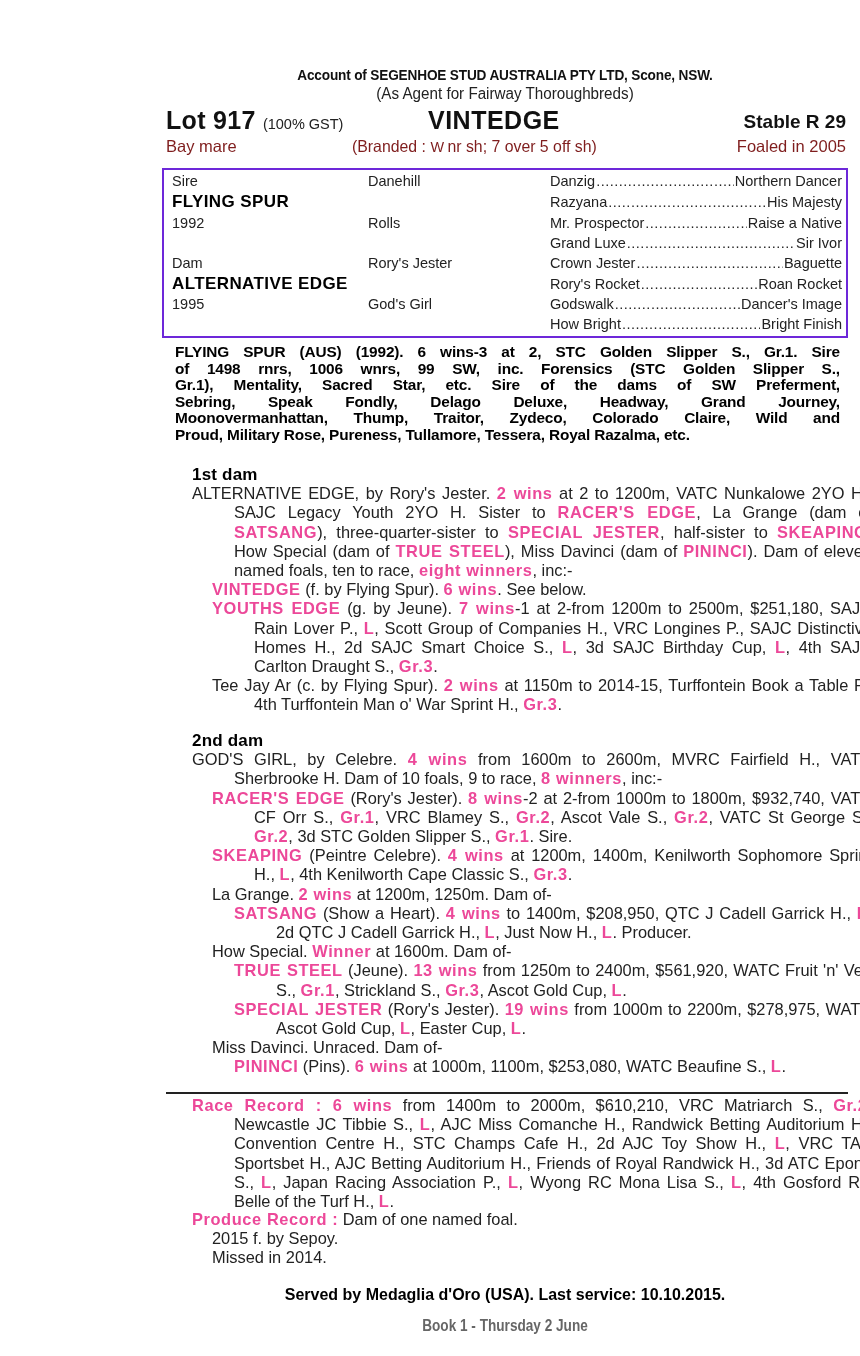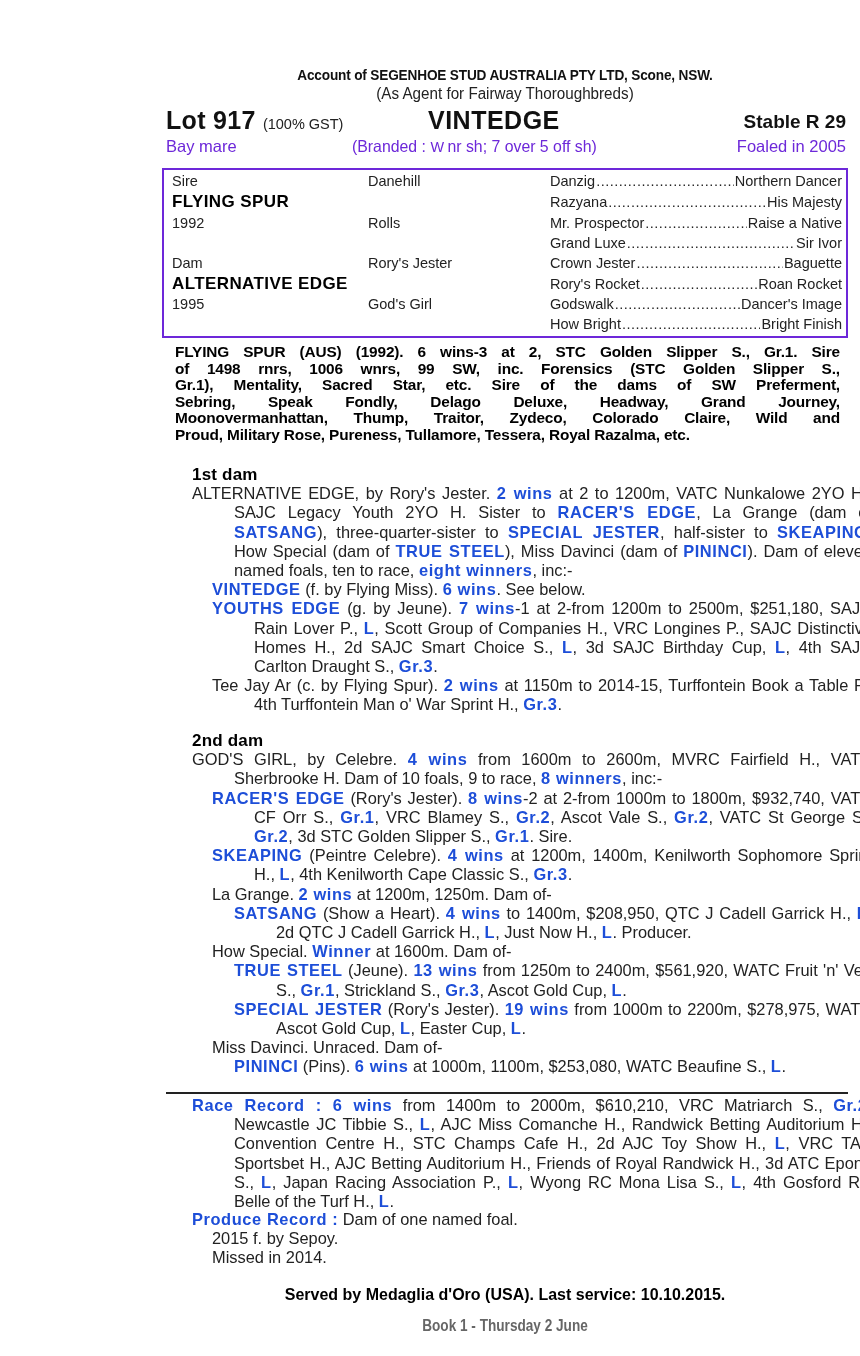--- a/index.html
+++ b/index.html
@@ -8,21 +8,21 @@
 
   .account { position: absolute; top: 66px; left: 0; width: 686px; text-align: center; font-family: "Liberation Sans", sans-serif; font-weight: bold; font-size: 15.5px; letter-spacing: -0.2px; transform: scaleX(0.88); transform-origin: center; }
   .agent { position: absolute; top: 85px; left: 0; width: 686px; text-align: center; font-size: 16px; color: #222; transform: scaleX(0.95); }
 
   .lotrow { position: absolute; top: 106px; left: 4px; width: 680px; height: 30px; }
   .lot { position: absolute; left: 0; top: 0; font-weight: bold; font-size: 25px; letter-spacing: 0.3px; }
   .lot .gst { font-weight: normal; font-size: 14.5px; color: #222; letter-spacing: 0; }
   .horse { position: absolute; left: 262px; top: 0; font-weight: bold; font-size: 25px; letter-spacing: 0.5px; }
   .stable { position: absolute; right: 0; top: 5px; font-weight: bold; font-size: 19px; }
 
-  .descrow { position: absolute; top: 137px; left: 4px; width: 680px; height: 22px; font-size: 16.5px; color: #6d28d9; }
+  .descrow { position: absolute; top: 137px; left: 4px; width: 680px; height: 22px; font-size: 16.5px; color: #7f1d1d; }
   .desc-sex { position: absolute; left: 0; top: 0; }
   .desc-brand { position: absolute; left: 186px; top: 0; transform: scaleX(0.96); transform-origin: left; }
   .desc-foaled { position: absolute; right: 0; top: 0; }
   .brandmark { font-size: 15px; letter-spacing: -1px; font-weight: normal; }
 
   .pedigree { position: absolute; top: 168px; left: 0; width: 682px; height: 166px; border: 2px solid #6d28d9; font-size: 14.5px; color: #222; }
   .ped-cell { position: absolute; white-space: nowrap; }
   .ped-name-bold { font-weight: bold; font-size: 17px; color: #000; letter-spacing: 0.4px; }
   .ped-gp { position: absolute; left: 386px; width: 292px; display: flex; white-space: nowrap; align-items: flex-end; }
   .ped-gp .l { flex: 0 0 auto; }
@@ -30,21 +30,21 @@
   .ped-gp .dots::after { content: "............................................................................................................................"; letter-spacing: 0.5px; }
   .ped-gp .r { flex: 0 0 auto; }
 
   .sireblock { position: absolute; top: 344px; left: 13px; width: 665px; font-weight: bold; font-size: 15.4px; line-height: 16.6px; text-align: justify; color: #000; letter-spacing: -0.15px; transform: scaleX(1); }
   .sireblock .line { display: block; text-align-last: justify; }
   .sireblock .line.last { text-align-last: left; }
 
   .section { position: absolute; left: 18px; width: 680px; font-size: 16.4px; line-height: 19.2px; color: #222; margin-left: 12px; }
   .section-title { font-weight: bold; font-size: 17px; color: #000; letter-spacing: 0.2px; }
   .para { text-align: justify; }
-  .para b { color: #1d4ed8; letter-spacing: 0.6px; }
+  .para b { color: #ec4899; letter-spacing: 0.6px; }
   .lvl0 { padding-left: 42px; text-indent: -42px; }
   .lvl1 { padding-left: 62px; text-indent: -42px; }
   .lvl2 { padding-left: 84px; text-indent: -42px; }
 
   .divider { position: absolute; top: 1092px; left: 4px; width: 682px; height: 0; border-top: 2px solid #222; }
 
   .served { position: absolute; top: 1285px; left: 0; width: 686px; text-align: center; font-weight: bold; font-size: 16.5px; color: #000; transform: scaleX(0.97); }
   .footer { position: absolute; top: 1317px; left: 0; width: 686px; text-align: center; font-weight: bold; font-size: 16px; color: #666; transform: scaleX(0.85); }
 </style>
 </head>
@@ -131,21 +131,21 @@
     <span class="line">Gr.1), Mentality, Sacred Star, etc. Sire of the dams of SW Preferment,</span>
     <span class="line">Sebring, Speak Fondly, Delago Deluxe, Headway, Grand Journey,</span>
     <span class="line">Moonovermanhattan, Thump, Traitor, Zydeco, Colorado Claire, Wild and</span>
     <span class="line last">Proud, Military Rose, Pureness, Tullamore, Tessera, Royal Razalma, etc.</span>
   </div>
 
   <div class="section" style="top:465px">
     <div class="section-title">1st dam</div>
     <div>
         <div class="para lvl0"><span>ALTERNATIVE EDGE, by Rory's Jester. </span><b>2 wins</b><span> at 2 to 1200m, VATC Nunkalowe 2YO H., SAJC Legacy Youth 2YO H. Sister to </span><b>RACER'S EDGE</b><span>, La Grange (dam of </span><b>SATSANG</b><span>), three-quarter-sister to </span><b>SPECIAL JESTER</b><span>, half-sister to </span><b>SKEAPING</b><span>, How Special (dam of </span><b>TRUE STEEL</b><span>), Miss Davinci (dam of </span><b>PININCI</b><span>). Dam of eleven named foals, ten to race, </span><b>eight winners</b><span>, inc:-</span></div>
-        <div class="para lvl1"><b>VINTEDGE</b><span> (f. by Flying Miss). </span><b>6 wins</b><span>. See below.</span></div>
+        <div class="para lvl1"><b>VINTEDGE</b><span> (f. by Flying Spur). </span><b>6 wins</b><span>. See below.</span></div>
         <div class="para lvl1"><b>YOUTHS EDGE</b><span> (g. by Jeune). </span><b>7 wins</b><span>-1 at 2-from 1200m to 2500m, $251,180, SAJC Rain Lover P., </span><b>L</b><span>, Scott Group of Companies H., VRC Longines P., SAJC Distinctive Homes H., 2d SAJC Smart Choice S., </span><b>L</b><span>, 3d SAJC Birthday Cup, </span><b>L</b><span>, 4th SAJC Carlton Draught S., </span><b>Gr.3</b><span>.</span></div>
         <div class="para lvl1"><span>Tee Jay Ar (c. by Flying Spur). </span><b>2 wins</b><span> at 1150m to 2014-15, Turffontein Book a Table P., 4th Turffontein Man o' War Sprint H., </span><b>Gr.3</b><span>.</span></div>
       </div>
   </div>
 
   <div class="section" style="top:731px">
     <div class="section-title">2nd dam</div>
     <div>
         <div class="para lvl0"><span>GOD'S GIRL, by Celebre. </span><b>4 wins</b><span> from 1600m to 2600m, MVRC Fairfield H., VATC Sherbrooke H. Dam of 10 foals, 9 to race, </span><b>8 winners</b><span>, inc:-</span></div>
         <div class="para lvl1"><b>RACER'S EDGE</b><span> (Rory's Jester). </span><b>8 wins</b><span>-2 at 2-from 1000m to 1800m, $932,740, VATC CF Orr S., </span><b>Gr.1</b><span>, VRC Blamey S., </span><b>Gr.2</b><span>, Ascot Vale S., </span><b>Gr.2</b><span>, VATC St George S., </span><b>Gr.2</b><span>, 3d STC Golden Slipper S., </span><b>Gr.1</b><span>. Sire.</span></div>

